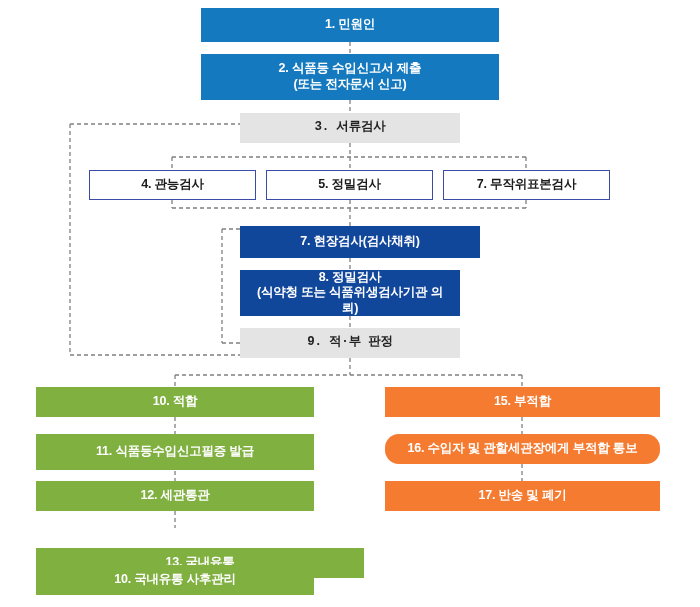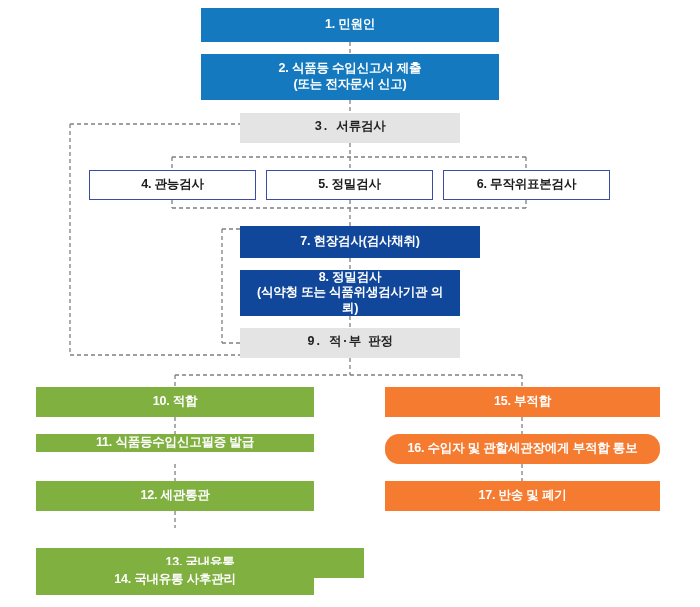--- a/index.html
+++ b/index.html
@@ -89,28 +89,28 @@
       <polyline points="522,464 522,481" fill="none" stroke="#808080" stroke-width="1.3" stroke-dasharray="4,3"></polyline>
     </svg>
 
   <div id="node-layer">
       <div class="node blue" style="left: 201px; top: 8px; width: 298px; height: 34px;">1. 민원인</div>
       <div class="node blue" style="left: 201px; top: 54px; width: 298px; height: 46px;">2. 식품등 수입신고서 제출
 (또는 전자문서 신고)</div>
       <div class="node gray" style="left: 240px; top: 113px; width: 220px; height: 30px;">3. 서류검사</div>
       <div class="node outline" style="left: 89px; top: 170px; width: 167px; height: 30px;">4. 관능검사</div>
       <div class="node outline" style="left: 266px; top: 170px; width: 167px; height: 30px;">5. 정밀검사</div>
-      <div class="node outline" style="left: 443px; top: 170px; width: 167px; height: 30px;">6. 무작위표본검사</div>
+      <div class="node outline" style="left: 443px; top: 170px; width: 167px; height: 30px;">7. 무작위표본검사</div>
       <div class="node navy" style="left: 240px; top: 226px; width: 240px; height: 32px; text-align: right;">7. 현장검사(검사채취)</div>
       <div class="node navy" style="left: 240px; top: 270px; width: 220px; height: 46px;">8. 정밀검사
 (식약청 또는 식품위생검사기관 의뢰)</div>
       <div class="node gray" style="left: 240px; top: 328px; width: 220px; height: 30px;">9. 적·부 판정</div>
       <div class="node green" style="left: 36px; top: 387px; width: 278px; height: 30px;">10. 적합</div>
-      <div class="node green" style="left: 36px; top: 434px; width: 278px; height: 18px;">11. 식품등수입신고필증 발급</div>
+      <div class="node green" style="left: 36px; top: 434px; width: 278px; height: 36px;">11. 식품등수입신고필증 발급</div>
       <div class="node green" style="left: 36px; top: 481px; width: 278px; height: 30px;">12. 세관통관</div>
       <div class="node green" style="left: 36px; top: 548px; width: 328px; height: 30px;">13. 국내유통</div>
-      <div class="node green" style="left: 36px; top: 565px; width: 278px; height: 30px;">14. 국내유통 사후관리</div>
+      <div class="node green" style="left: 36px; top: 565px; width: 278px; height: 30px;">10. 국내유통 사후관리</div>
       <div class="node orange" style="left: 385px; top: 387px; width: 275px; height: 30px;">15. 부적합</div>
       <div class="node orange" style="left: 385px; top: 434px; width: 275px; height: 30px; border-radius: 14px;">16. 수입자 및 관할세관장에게 부적합 통보</div>
       <div class="node orange" style="left: 385px; top: 481px; width: 275px; height: 30px;">17. 반송 및 폐기</div>
     </div>
 
 </div>
 
 </body></html>

